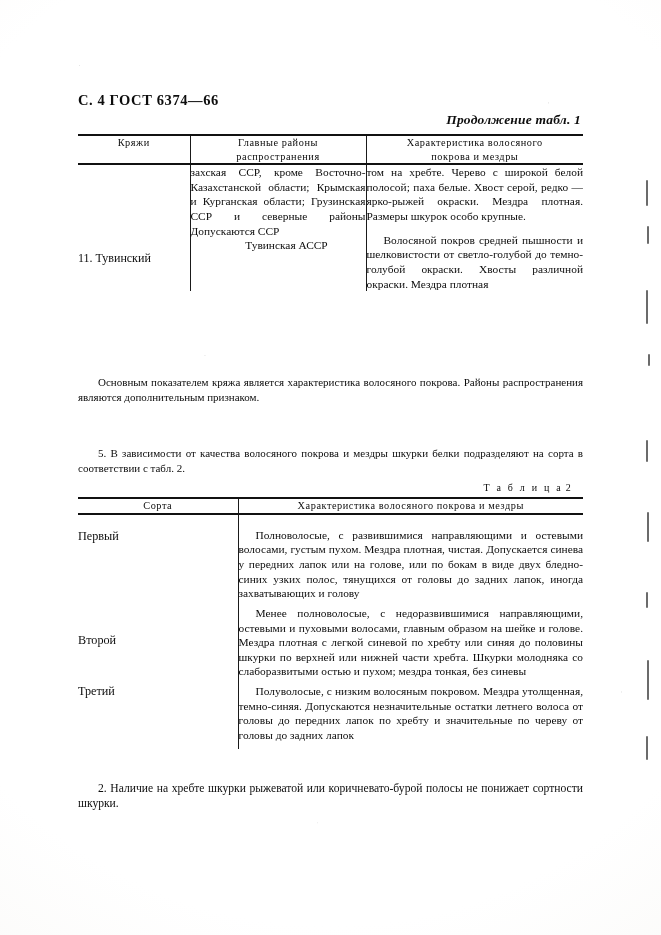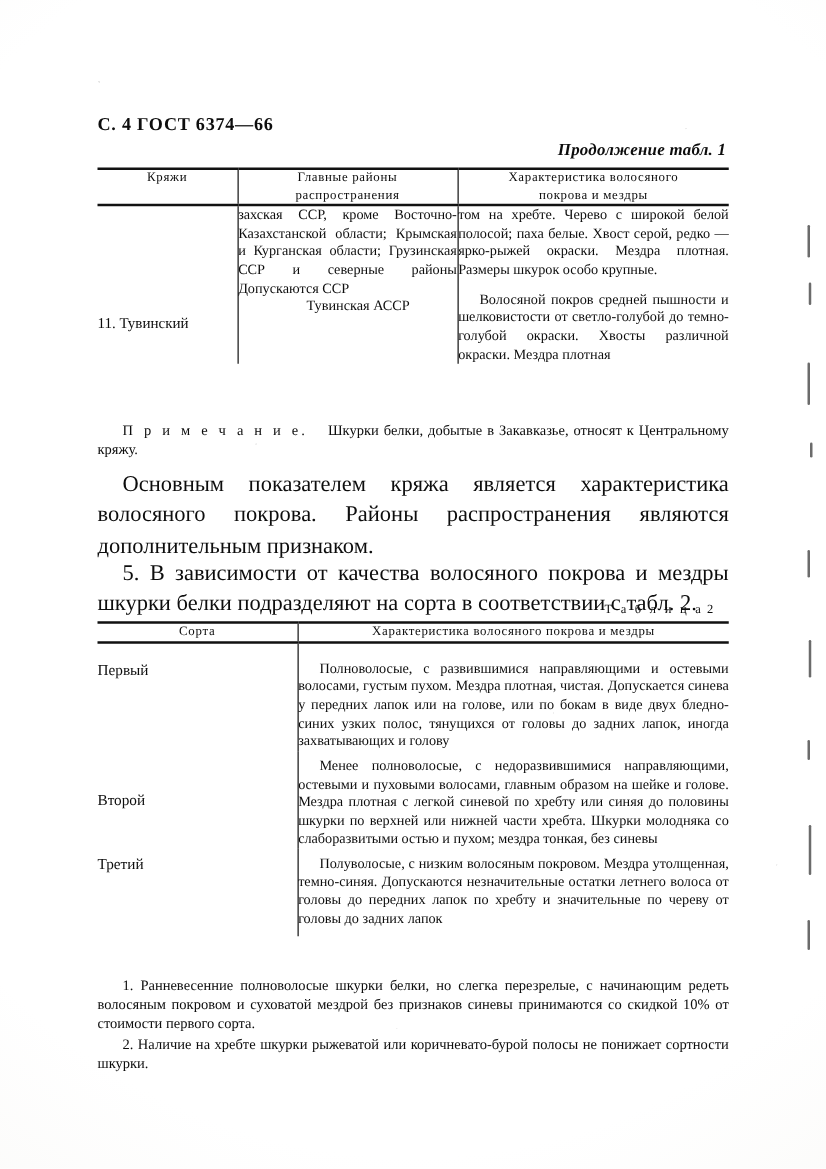--- a/index.html
+++ b/index.html
@@ -106,21 +106,21 @@
     line-height: 1.3;
     white-space: nowrap;
   }
   .kряж-cell {
     font-size: 12px;
     padding-left: 8px;
   }
 
   
   .para {
-    font-size: 18px;
+    font-size: 11px;
     line-height: 1.355;
     text-align: justify;
     text-justify: inter-word;
     margin: 0;
   }
   .para.small {
     font-size: 11.6px;
     line-height: 1.3;
   }
   .para.ind { text-indent: 20px; }
@@ -200,27 +200,20 @@
             </td>
             <td class="body-cell vline">
               <p>том на хребте. Черево с широкой белой полосой; паха белые. Хвост серой, редко — ярко-рыжей окраски. Мездра плотная. Размеры шкурок особо крупные.</p>
               <p class="indent">Волосяной покров средней пышности и шелковистости от светло-голубой до темно-голубой окраски. Хвосты различной окраски. Мездра плотная</p>
             </td>
           </tr>
         </tbody>
       </table>
     </div>
 
-    <div class="blk" style="top:337px;">
-      <p class="para small ind">
-        <span class="spaced">П р и м е ч а н и е.</span>
-        <span>&nbsp;&nbsp;</span>
-        <span>Шкурки белки, добытые в Закавказье, относят к Центральному кряжу.</span>
-      </p>
-    </div>
 
     <div class="blk" style="top:375px;">
       <p class="para ind">Основным показателем кряжа является характеристика волосяного покрова. Районы распространения являются дополнительным признаком.</p>
     </div>
 
 
     <div class="blk" style="top:446px;">
       <p class="para ind">5. В зависимости от качества волосяного покрова  и мездры шкурки белки подразделяют на сорта в соответствии  с табл. 2.</p>
     </div>
 
@@ -270,21 +263,20 @@
             </td>
             <td class="body-cell vline" style="padding-top:5px;padding-bottom:6px;">
               <p class="indent">Полуволосые, с низким волосяным покровом. Мездра утолщенная, темно-синяя. Допускаются незначительные остатки летнего волоса от головы до передних лапок по хребту  и значительные по череву  от головы до задних лапок</p>
             </td>
           </tr>
         </tbody>
       </table>
     </div>
 
     <div class="blk" style="top:779px;">
-      <p class="para small ind" style="margin-top:2px;">1. Ранневесенние полноволосые шкурки белки, но слегка перезрелые, с начинающим редеть волосяным покровом и суховатой мездрой без  признаков синевы принимаются со скидкой 10% от стоимости первого сорта.</p>
       <p class="para small ind" style="margin-top:2px;">2. Наличие на хребте шкурки рыжеватой или коричневато-бурой полосы не понижает сортности шкурки.</p>
     </div>
 
   </div>
 
   <div class="scan-noise"></div>
 
   <div class="edge-marks">
     <i style="top:40px;left:3px;width:2px;height:26px;"></i>
     <i style="top:86px;left:4px;width:2px;height:18px;"></i>

